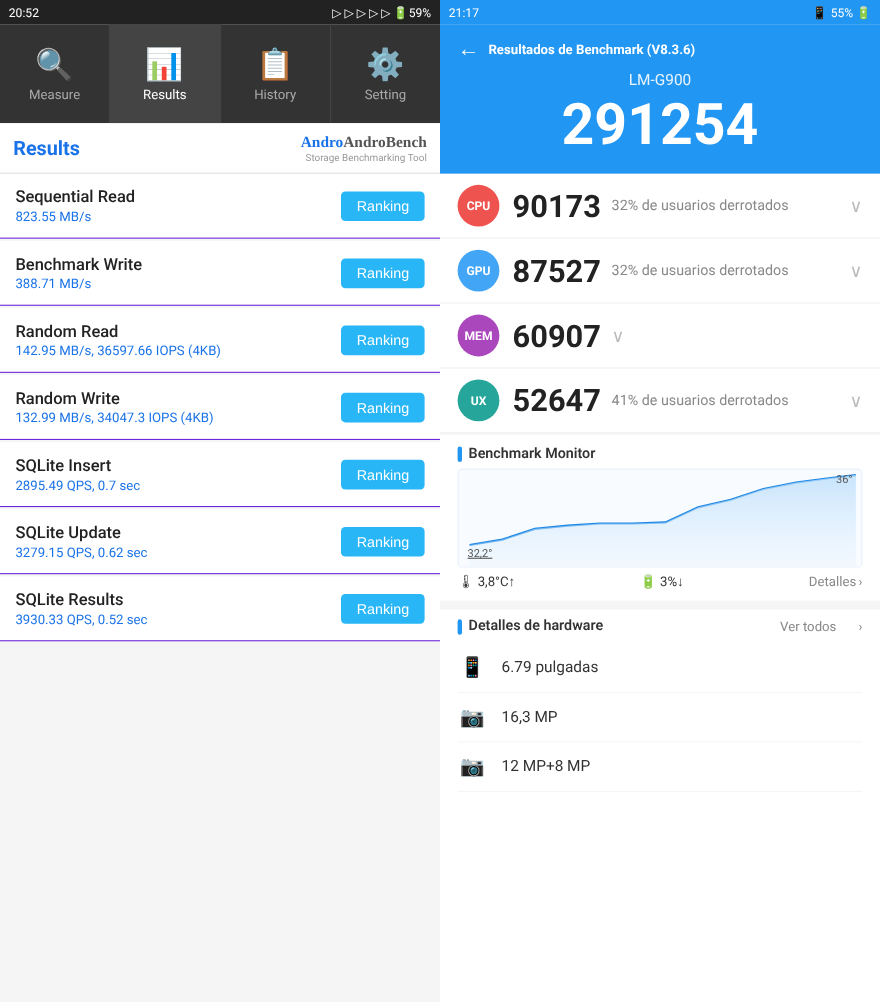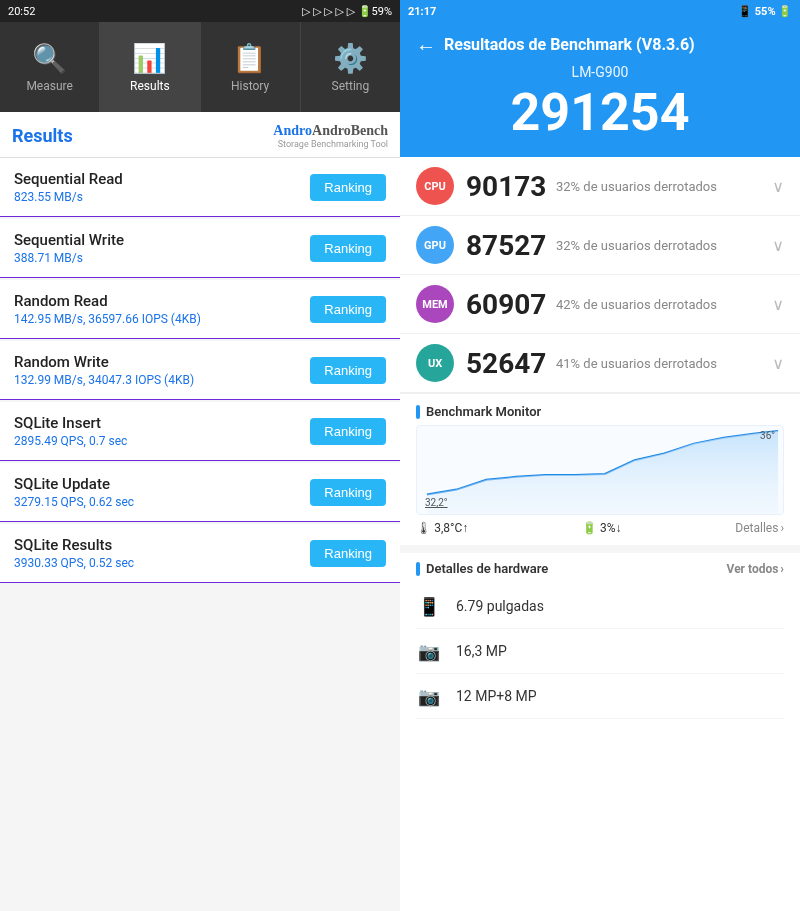--- a/index.html
+++ b/index.html
@@ -135,21 +135,20 @@
 
     .status-bar-right {
       background: #2196f3;
       color: #fff;
       font-size: 11px;
       padding: 4px 8px;
       display: flex;
       justify-content: space-between;
       align-items: center;
       height: 22px;
-      font-weight: bold;
     }
 
     .antutu-header {
       background: #2196f3;
       padding: 10px 16px 16px;
       color: #fff;
     }
 
     .antutu-header-top {
       display: flex;
@@ -157,21 +156,21 @@
       gap: 8px;
       margin-bottom: 8px;
     }
 
     .back-arrow {
       font-size: 20px;
       cursor: pointer;
     }
 
     .antutu-header-title {
-      font-size: 16px;
+      font-size: 12px;
       font-weight: bold;
     }
 
     .device-name {
       text-align: center;
       font-size: 14px;
       color: rgba(255,255,255,0.9);
       margin-bottom: 4px;
     }
 
@@ -335,22 +334,21 @@
       height: 14px;
       background: #2196f3;
       border-radius: 2px;
     }
 
     .ver-todos {
       font-size: 12px;
       color: #888;
       display: flex;
       align-items: center;
-      gap: 2px;
-      font-weight: bold;
+      gap: 20px;
     }
 
     .hardware-item {
       display: flex;
       align-items: center;
       padding: 8px 0;
       border-bottom: 1px solid #f5f5f5;
       gap: 12px;
     }
 
@@ -411,21 +409,21 @@
 
   <div class="benchmark-item">
     <div class="benchmark-item-info">
       <div class="item-name">Sequential Read</div>
       <div class="item-value">823.55 MB/s</div>
     </div>
     <button class="ranking-btn">Ranking</button>
   </div>
       <div class="benchmark-item">
     <div class="benchmark-item-info">
-      <div class="item-name">Sequential Write</div>
+      <div class="item-name">Benchmark Write</div>
       <div class="item-value">388.71 MB/s</div>
     </div>
     <button class="ranking-btn">Ranking</button>
   </div>
       <div class="benchmark-item">
     <div class="benchmark-item-info">
       <div class="item-name">Random Read</div>
       <div class="item-value">142.95 MB/s, 36597.66 IOPS (4KB)</div>
     </div>
     <button class="ranking-btn">Ranking</button>
@@ -488,21 +486,20 @@
   </div>
       <div class="score-row">
     <div class="score-badge badge-gpu">GPU</div>
     <div class="score-number">87527</div>
     <div class="score-pct">32% de usuarios derrotados</div>
     <span class="chevron-icon">∨</span>
   </div>
       <div class="score-row">
     <div class="score-badge badge-mem">MEM</div>
     <div class="score-number">60907</div>
-    <div class="score-pct">42% de usuarios derrotados</div>
     <span class="chevron-icon">∨</span>
   </div>
       <div class="score-row">
     <div class="score-badge badge-ux">UX</div>
     <div class="score-number">52647</div>
     <div class="score-pct">41% de usuarios derrotados</div>
     <span class="chevron-icon">∨</span>
   </div>
     </div>
 

